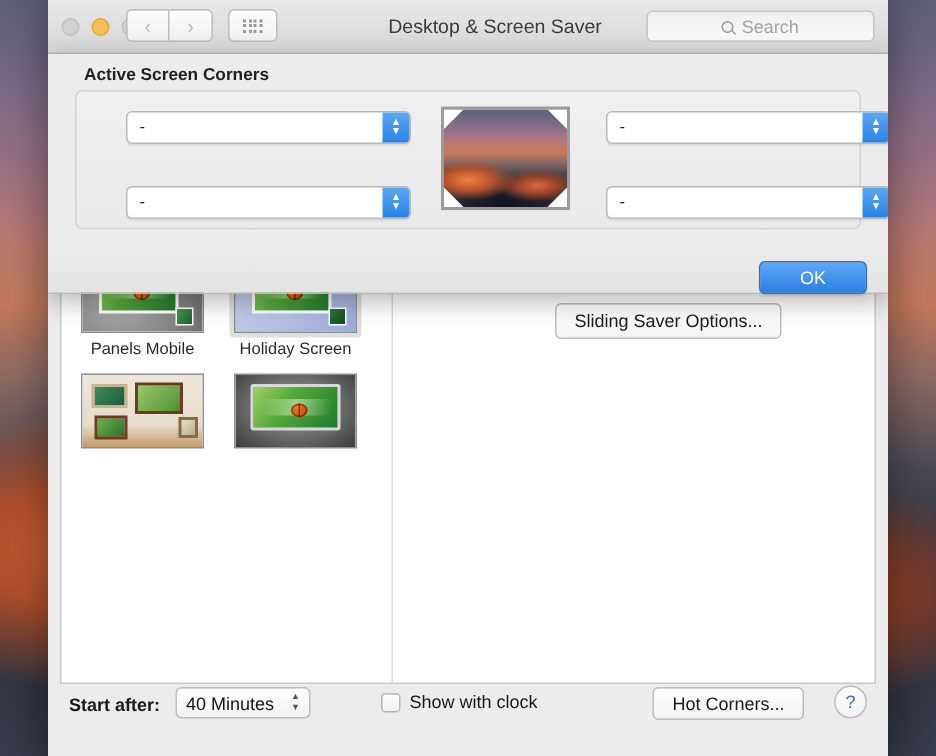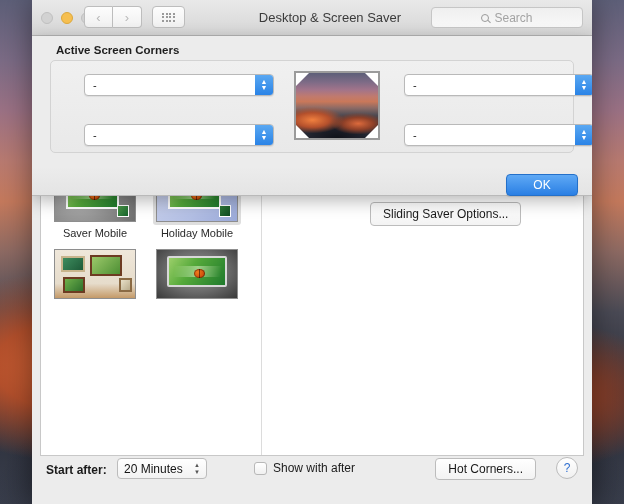--- a/index.html
+++ b/index.html
@@ -420,34 +420,34 @@
             <div class="ssthumb-wrap">
               <div class="ssthumb">
                 <div class="mob-bg"></div>
                 <div class="mob-photo t-leaf" style="position:absolute">
                   <span class="streak"></span>
                   <span class="bug" style="left:42%;top:38%"></span>
                 </div>
                 <div class="mob-small" style="background:linear-gradient(135deg,#4c9a4a,#16632c)"></div>
               </div>
             </div>
-            <div class="sslabel">Saver Mobile</div>
+            <div class="sslabel">Panels Mobile</div>
           </div>
           <div class="sscell selected">
             <div class="ssthumb-wrap">
               <div class="ssthumb">
                 <div class="mob-bg holiday"></div>
                 <div class="mob-photo t-leaf" style="position:absolute">
                   <span class="streak"></span>
                   <span class="bug" style="left:42%;top:38%"></span>
                 </div>
                 <div class="mob-small" style="background:linear-gradient(135deg,#2f7a3a,#0f4a22)"></div>
               </div>
             </div>
-            <div class="sslabel">Holiday Mobile</div>
+            <div class="sslabel">Holiday Screen</div>
           </div>
         </div>
 
         <div class="ssrow">
           <div class="sscell">
             <div class="ssthumb-wrap">
               <div class="ssthumb">
                 <div class="wall"></div>
                 <div class="frame" style="left:8%;top:12%;width:30%;height:34%;background:linear-gradient(135deg,#3e8c5e,#1d5a38);border-color:#c8b48c"></div>
                 <div class="frame" style="left:44%;top:10%;width:40%;height:44%;background:linear-gradient(135deg,#9cc96a,#4d8f34)"></div>
@@ -479,29 +479,29 @@
             <span>LEGENDS</span><sup>®</sup>
           </div>
         </div>
         <div id="ssoptions">Sliding Saver Options...</div>
       </div>
     </div>
 
     <div id="bottombar">
       <div id="startlabel">Start after:</div>
       <div id="startpopup">
-        <span>20 Minutes</span>
+        <span>40 Minutes</span>
         <span class="minichev">
           <span>▲</span>
             <span>▼</span>
         </span>
       </div>
       <div id="clockcheck">
         <span class="box"></span>
-        <span>Show with after</span>
+        <span>Show with clock</span>
       </div>
       <div id="hotcorners">Hot Corners...</div>
       <div id="helpbtn">?</div>
     </div>
 
   </div>
 
   <div id="sheet">
     <div id="sheettitle">Active Screen Corners</div>
     <div id="sheetbox">

